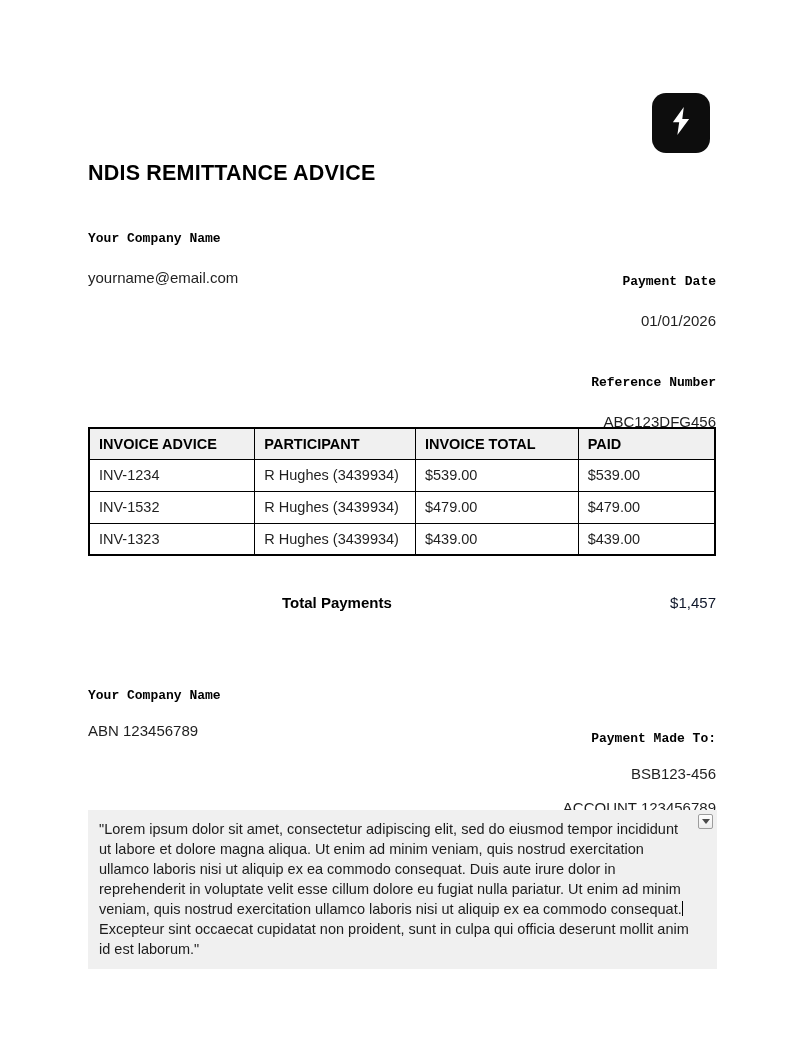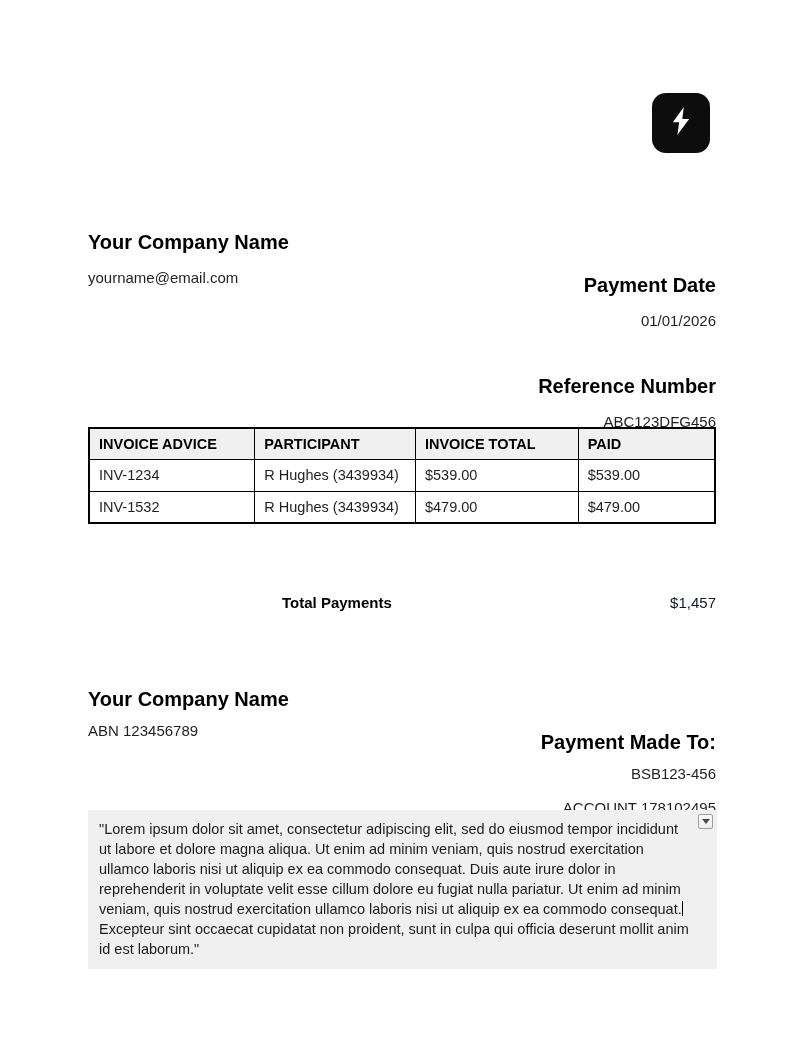--- a/index.html
+++ b/index.html
@@ -27,21 +27,21 @@
   .doc-title {
     position: absolute;
     left: 88px; top: 161px;
     font-size: 21.5px;
     font-weight: bold;
     color: #000000;
     letter-spacing: 0.2px;
   }
   
   .abs { position: absolute; }
-  .lbl { font-size: 20px; font-weight: bold; color: #000000; }
+  .lbl { font-size: 13px; font-weight: bold; color: #000000; font-family: Liberation Mono, monospace; }
   .val { font-size: 15px; color: #1f1f1f; }
   .right { right: 89px; text-align: center; margin-top: 43px; }
   .left { left: 88px; }
   
   .invoice-table {
     position: absolute;
     left: 88px; top: 427px;
     width: 628px;
     border-collapse: collapse;
     table-layout: fixed;
@@ -111,20 +111,21 @@
 <div class="page">
 
   <div class="logo">
     <span>
       <svg viewBox="0 0 24 28" xmlns="http://www.w3.org/2000/svg">
         <path d="M14.6 1 L4.4 15.2 H10.3 L8.6 27 L19.6 12.1 H13.2 Z" fill="#ffffff"></path>
       </svg>
     </span>
   </div>
 
+  <h1 class="doc-title">NDIS REMITTANCE ADVICE</h1>
 
   <div class="abs left lbl" style="top:231px">Your Company Name</div>
   <div class="abs right lbl" style="top:231px">Payment Date</div>
   <div class="abs left val" style="top:269px">yourname@email.com</div>
   <div class="abs right val" style="top:269px">01/01/2026</div>
   <div class="abs right lbl" style="top:332px">Reference Number</div>
   <div class="abs right val" style="top:370px">ABC123DFG456</div>
 
   <table class="invoice-table">
     <thead>
@@ -141,31 +142,37 @@
         <td>R Hughes (3439934)</td>
         <td>$539.00</td>
         <td>$539.00</td>
       </tr>
       <tr>
         <td>INV-1532</td>
         <td>R Hughes (3439934)</td>
         <td>$479.00</td>
         <td>$479.00</td>
       </tr>
+      <tr>
+        <td>INV-1323</td>
+        <td>R Hughes (3439934)</td>
+        <td>$439.00</td>
+        <td>$439.00</td>
+      </tr>
     </tbody>
   </table>
 
   <div class="total-label">Total Payments</div>
   <div class="total-value">$1,457</div>
 
   <div class="abs left lbl" style="top:688px">Your Company Name</div>
   <div class="abs right lbl" style="top:688px">Payment Made To:</div>
   <div class="abs left val" style="top:722px">ABN 123456789</div>
   <div class="abs right val" style="top:722px">BSB123-456</div>
-  <div class="abs right val" style="top:756px">ACCOUNT 178102495</div>
+  <div class="abs right val" style="top:756px">ACCOUNT 123456789</div>
 
   <div class="terms-box">
     <button class="dropdown-btn">
       <span class="tri"></span>
     </button>
     <span>"Lorem ipsum dolor sit amet, consectetur adipiscing elit, sed do eiusmod tempor incididunt ut labore et dolore magna aliqua. Ut enim ad minim veniam, quis nostrud exercitation ullamco laboris nisi ut aliquip ex ea commodo consequat. Duis aute irure dolor in reprehenderit in voluptate velit esse cillum dolore eu fugiat nulla pariatur. Ut enim ad minim veniam, quis nostrud exercitation ullamco laboris nisi ut aliquip ex ea commodo consequat.</span><span class="caret"></span><span>Excepteur sint occaecat cupidatat non proident, sunt in culpa qui officia deserunt mollit anim id est laborum."</span>
   </div>
 
 </div>
 

